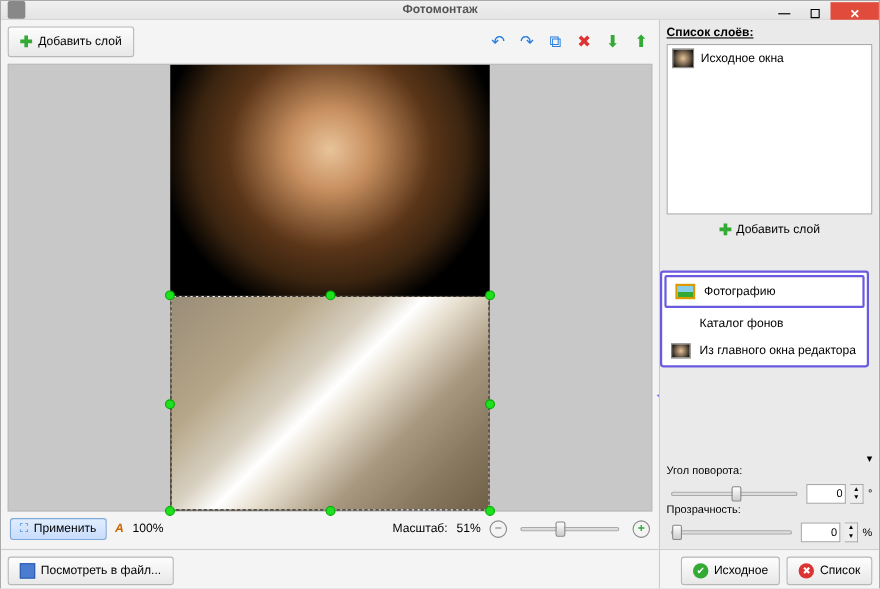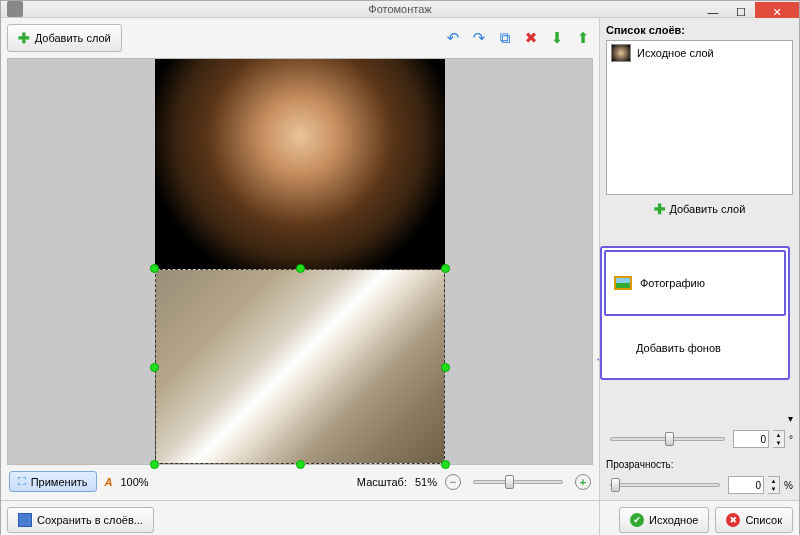--- a/index.html
+++ b/index.html
@@ -1,18 +1,18 @@
 <!DOCTYPE html>
 <html><head>
 <meta charset="utf-8">
 <style>
 * { box-sizing: border-box; margin: 0; padding: 0; font-family: Tahoma, Arial, sans-serif; font-size: 11px; }
 body { background: #fff; width: 800px; height: 535px; overflow: hidden; }
 .window { width: 800px; height: 535px; border: 1px solid #aaa; display: flex; flex-direction: column; }
-.titlebar { height: 26px; background: linear-gradient(to bottom, #f0f0f0, #e4e4e4); display: flex; align-items: center; position: relative; border-bottom: 1px solid #ccc; }
+.titlebar { height: 26px; background: linear-gradient(to bottom, #f0f0f0, #e4e4e4); display: flex; align-items: center; position: relative; border-bottom: 1px solid #ccc; font-weight: bold; }
 .titlebar-icon { width: 16px; height: 16px; margin: 0 6px; background: #888; border-radius: 2px; }
 .titlebar-title { position: absolute; left: 50%; transform: translateX(-50%); color: #555; }
 .winbtns { position: absolute; right: 0; top: 0; display: flex; }
 .winbtn { width: 28px; height: 20px; display: flex; align-items: center; justify-content: center; margin-top: 1px; }
 .winbtn.close { background: #e04b3c; color: #fff; width: 44px; }
 .body { flex: 1; display: flex; }
 .left { flex: 1; display: flex; flex-direction: column; padding: 6px; background: #f4f4f4; }
 .toolbar { display: flex; align-items: center; gap: 6px; margin-bottom: 6px; }
 .btn { display: inline-flex; align-items: center; gap: 5px; padding: 5px 10px; background: linear-gradient(to bottom,#fdfdfd,#e8e8e8); border: 1px solid #b8b8b8; border-radius: 3px; cursor: pointer; }
 .icon-plus { color: #3a3; font-weight: bold; font-size: 14px; }
@@ -27,30 +27,30 @@
 .h1{top:-5px;left:-5px}.h2{top:-5px;left:50%;margin-left:-4px}.h3{top:-5px;right:-5px}.h4{top:50%;left:-5px;margin-top:-4px}.h5{top:50%;right:-5px;margin-top:-4px}.h6{bottom:-5px;left:-5px}.h7{bottom:-5px;left:50%;margin-left:-4px}.h8{bottom:-5px;right:-5px}
 .arrow { position: absolute; right: -140px; top: 250px; pointer-events: none; }
 .status { display: flex; align-items: center; gap: 8px; padding: 6px 2px 2px; }
 .status .btn-sm { padding: 3px 8px; font-size: 10px; }
 .selected { background: linear-gradient(to bottom,#e0edff,#c8dcfb); border-color: #7da8d8; }
 .slider { flex: 0 0 90px; height: 4px; background: #ddd; border: 1px solid #aaa; border-radius: 2px; position: relative; margin: 0 4px; }
 .slider .thumb { position: absolute; width: 9px; height: 14px; background: linear-gradient(to bottom,#fff,#ccc); border: 1px solid #888; border-radius: 2px; top: -6px; }
 .zoombtn { width: 16px; height: 16px; display: flex; align-items: center; justify-content: center; border: 1px solid #888; border-radius: 8px; font-size: 11px; font-weight: bold; cursor: pointer; }
 .bottom { padding: 6px; display: flex; gap: 6px; border-top: 1px solid #ccc; }
 .right { width: 200px; background: #eaeaea; border-left: 1px solid #ccc; display: flex; flex-direction: column; padding: 6px; position: relative; }
-.panel-title { font-weight: bold; font-size: 11px; margin-bottom: 4px; }
+.panel-title { font-weight: bold; font-size: 11px; margin-bottom: 4px; text-decoration: underline; }
 .layerlist { background: #fff; border: 1px solid #aaa; height: 155px; overflow: hidden; }
 .layer-row { display: flex; align-items: center; gap: 6px; padding: 3px 4px; }
 .layer-row.sel { background: #3a9ff0; color: #fff; }
 .thumb-sm { width: 20px; height: 18px; background: #333; border: 1px solid #888; }
 .thumb-sm.b1 { background: linear-gradient(#a89880,#887860); }
 .thumb-sm.b2 { background: radial-gradient(circle,#e8c49a,#000); }
 .add-layer-sidebar { display: flex; align-items: center; justify-content: center; gap: 4px; padding: 6px 0; }
 .menu-popup { position: absolute; top: 228px; left: 0px; width: 190px; background: #fff; border: 2px solid #6a5ae0; border-radius: 3px; z-index: 10; }
-.menu-item { display: flex; align-items: center; gap: 8px; padding: 24px 8px; cursor: pointer; }
+.menu-item { display: flex; align-items: center; gap: 8px; padding: 6px 8px; cursor: pointer; }
 .menu-item.msel { border: 2px solid #6a5ae0; border-radius: 2px; margin: 2px; }
 .menu-icon { width: 18px; height: 14px; }
 .mi-photo { background: linear-gradient(to bottom,#87ceeb 50%,#3a3 50%); border: 2px solid #d90; }
 .mi-main { background: radial-gradient(circle,#e8c49a,#000); border: 1px solid #888; }
 .prop { display: flex; align-items: center; gap: 4px; margin-top: 6px; }
 .num-input { width: 36px; height: 18px; border: 1px solid #aaa; padding: 0 2px; text-align: right; font-size: 10px; }
 .spin { width: 12px; height: 18px; border: 1px solid #aaa; border-left: none; display: flex; flex-direction: column; }
 .spin div { flex: 1; font-size: 6px; text-align: center; line-height: 8px; background: #eee; }
 .slider2 { flex: 1; height: 4px; background: #ddd; border: 1px solid #aaa; border-radius: 2px; position: relative; margin: 6px 4px; }
 .slider2 .thumb { position: absolute; width: 9px; height: 14px; background: linear-gradient(to bottom,#fff,#ccc); border: 1px solid #888; border-radius: 2px; top: -6px; }
@@ -129,76 +129,81 @@
           </div>
         <div class="zoombtn" style="color:#3a3">+</div>
       </div>
     </div>
 
     <div class="right">
       <div class="panel-title">Список слоёв:</div>
       <div class="layerlist">
         <div class="layer-row">
           <div class="thumb-sm b2"></div>
-          <span>Исходное слой</span>
+          <span>Исходное окна</span>
         </div>
       </div>
       <div class="add-layer-sidebar">
         <span class="icon-plus">✚</span>
         <span>Добавить слой</span>
       </div>
 
       <div class="menu-popup">
         <div class="menu-item msel">
           <div class="menu-icon mi-photo"></div>
           <span>Фотографию</span>
         </div>
         <div class="menu-item">
           <span style="width:18px"></span>
-          <span>Добавить фонов</span>
+          <span>Каталог фонов</span>
+        </div>
+        <div class="menu-item">
+          <div class="menu-icon mi-main"></div>
+          <span>Из главного окна редактора</span>
         </div>
       </div>
 
       <div style="flex:1"></div>
       <div style="text-align:right;font-size:10px;margin-top:4px">▾</div>
       <div>
+        <div style="font-size:10px">Угол поворота:</div>
         <div class="prop">
           <div class="slider2">
               <div class="thumb" style="left:48%"></div>
             </div>
           <input class="num-input" value="0" style="">
           <div class="spin">
               <div>▲</div>
               <div>▼</div>
             </div>
           <span style="font-size:10px">°</span>
         </div>
       </div>
       <div>
-        <div style="font-size:10px;margin-top:11px">Прозрачность:</div>
+        <div style="font-size:10px;margin-top:0">Прозрачность:</div>
         <div class="prop">
           <div class="slider2">
               <div class="thumb" style="left:0%"></div>
             </div>
           <input class="num-input" value="0" style="">
           <div class="spin">
               <div>▲</div>
               <div>▼</div>
             </div>
           <span style="font-size:10px">%</span>
         </div>
       </div>
     </div>
   </div>
 
   <div class="footer" style="display:flex">
     <div class="bottom" style="flex:1">
       <div class="btn">
         <span class="save-ico"></span>
-        <span>Сохранить в слоёв...</span>
+        <span>Посмотреть в файл...</span>
       </div>
     </div>
     <div class="bottom-right" style="width:200px;border-left:1px solid #ccc">
       <div class="btn">
         <span class="ico-circ ok">✔</span>
         <span>Исходное</span>
       </div>
       <div class="btn">
         <span class="ico-circ cancel">✖</span>
         <span>Список</span>

